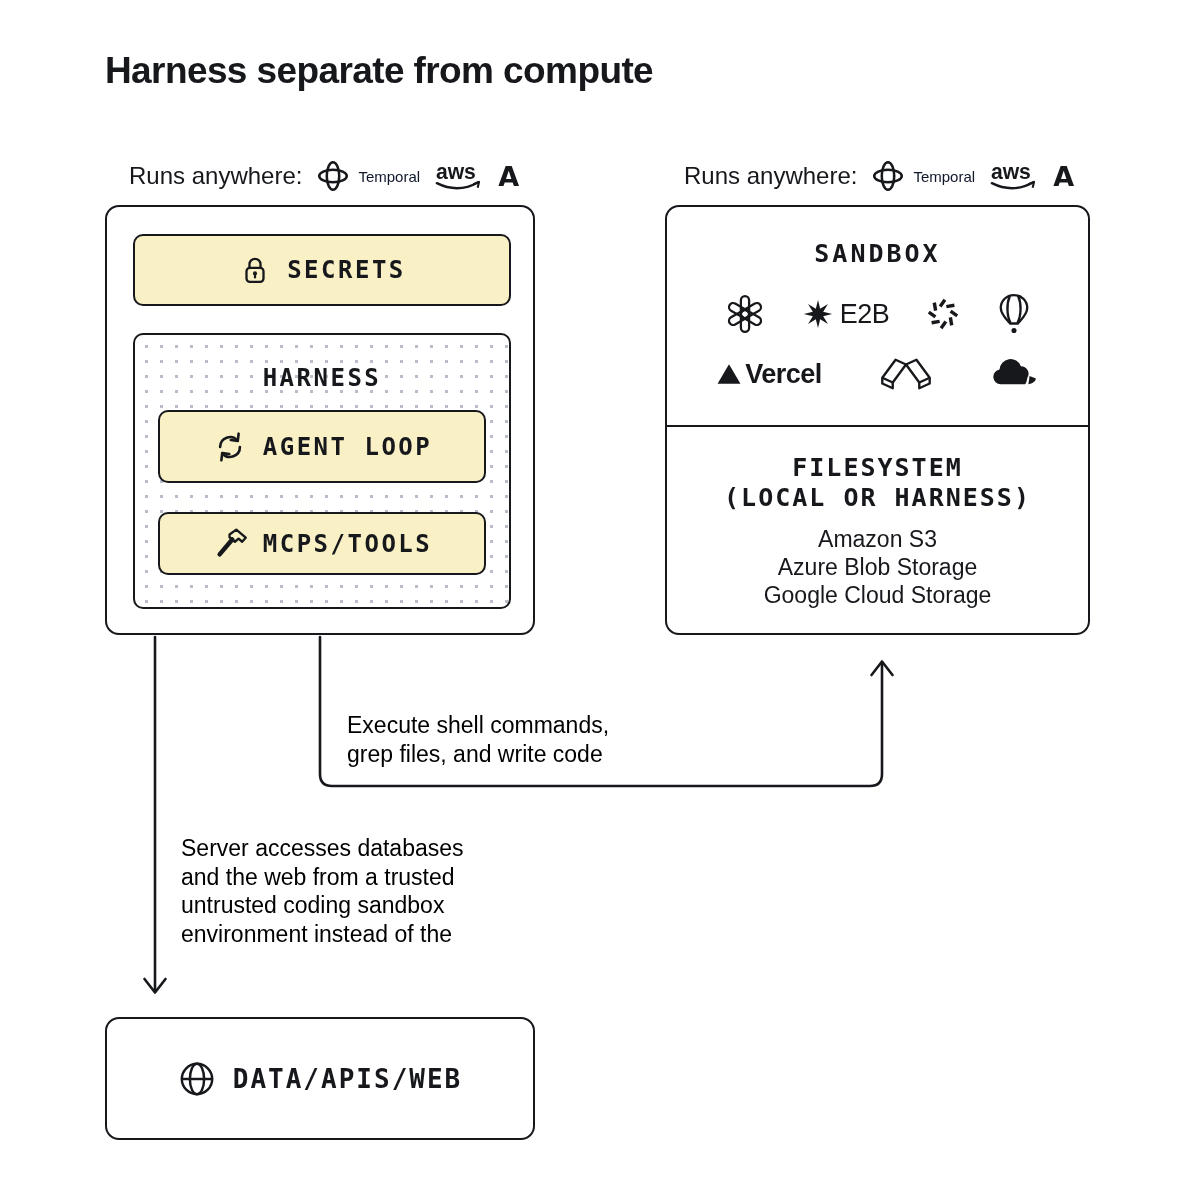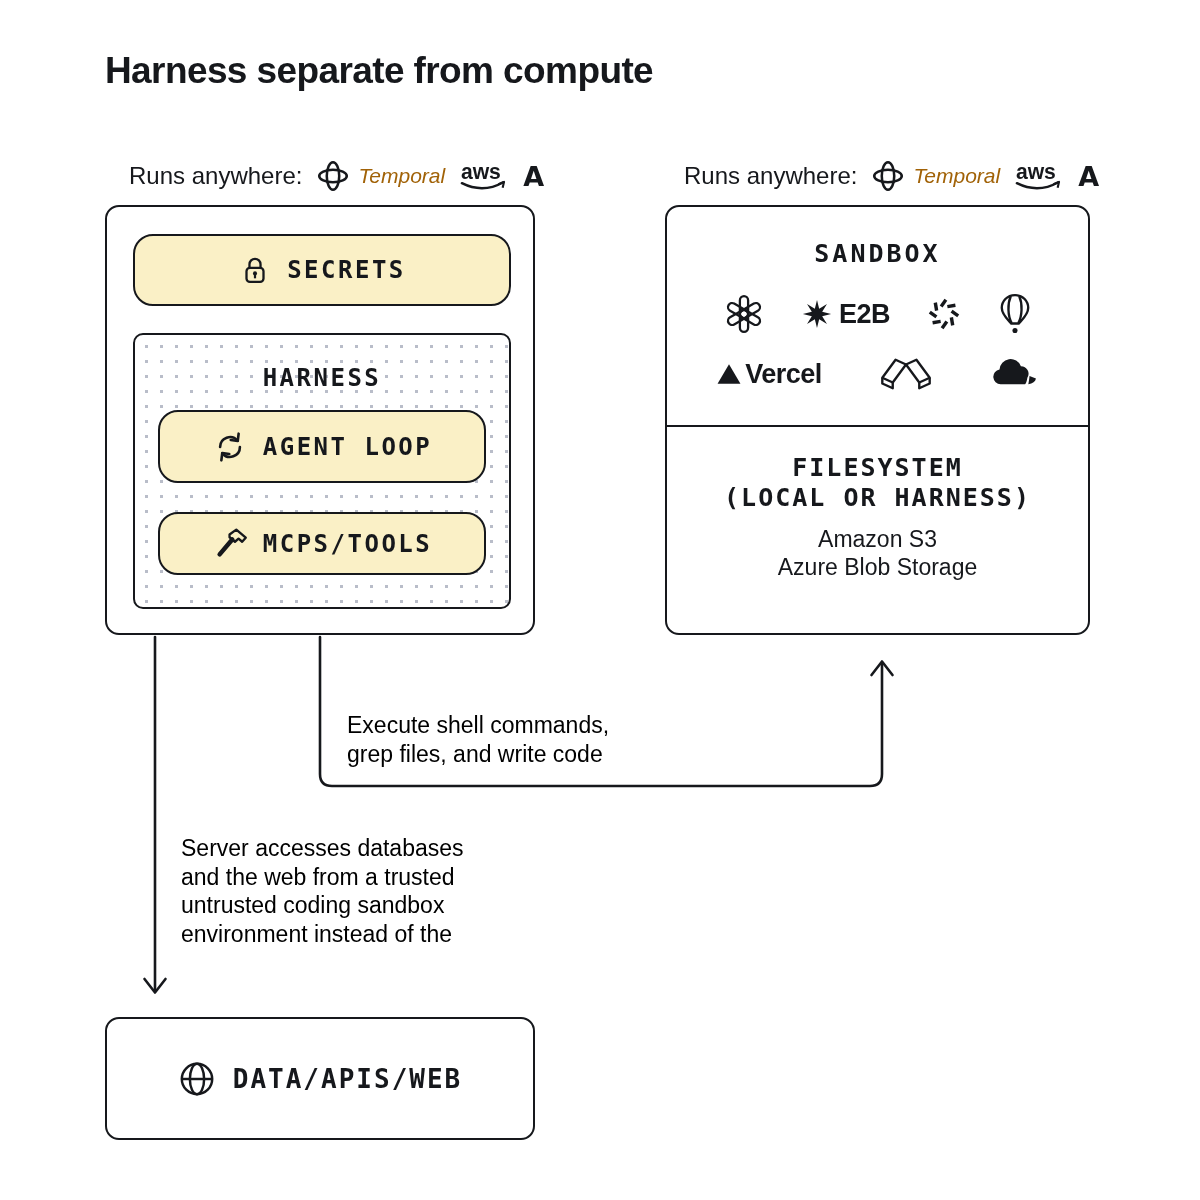--- a/index.html
+++ b/index.html
@@ -5,38 +5,38 @@
   html,body{margin:0;padding:0;background:#fff;}
   .canvas{position:relative;width:1200px;height:1200px;background:#ffffff;overflow:hidden;
           font-family:"Liberation Sans",sans-serif;color:#16181C;}
   .abs{position:absolute;}
 
   .page-title{left:105px;top:50px;font-size:37px;font-weight:800;letter-spacing:-0.6px;}
 
   .runs-row{display:flex;align-items:center;gap:14px;height:42px;margin-left:24px;}
   .runs-label{font-size:24px;color:#16181C;}
   .temporal-wrap{display:flex;align-items:center;gap:8px;}
-  .temporal-text{font-size:21px;color:#a16207;font-style:italic;}
+  .temporal-text{font-size:15px;color:#0f172a;}
   .anthropic-a{font-family:"DejaVu Sans",sans-serif;font-weight:900;font-size:27px;line-height:1;}
 
   .outer-box{border:2.5px solid #16181C;border-radius:14px;background:#fff;box-sizing:border-box;}
-  .chip{background:#FAF0C6;border:2.5px solid #16181C;border-radius:20px;box-sizing:border-box;
+  .chip{background:#FAF0C6;border:2.5px solid #16181C;border-radius:10px;box-sizing:border-box;
         display:flex;align-items:center;justify-content:center;gap:15px;}
   .mono-label{font-family:"DejaVu Sans Mono","Liberation Mono",monospace;font-weight:700;
               font-size:24px;letter-spacing:2.5px;color:#16181C;white-space:nowrap;}
 
   .harness-box{border:2.5px solid #16181C;border-radius:10px;box-sizing:border-box;background:#fff;
                background-image:radial-gradient(#B9BDC9 1.7px, transparent 1.8px);
                background-size:15px 15px;background-position:4px 4px;}
   .harness-title{text-align:center;}
 
   .divider{border-top:2.5px solid #16181C;}
   .logo-row{display:flex;align-items:center;justify-content:center;gap:36px;}
   .logo-item{display:flex;align-items:center;gap:6px;}
-  .e2b-text{font-size:27px;font-weight:700;letter-spacing:-0.5px;}
+  .e2b-text{font-size:27px;font-weight:400;letter-spacing:-0.5px;}
   .vercel-text{font-size:27px;font-weight:700;letter-spacing:-0.5px;}
 
   .fs-title{font-family:"DejaVu Sans Mono","Liberation Mono",monospace;font-weight:700;
             font-size:25px;letter-spacing:2px;line-height:30px;text-align:center;white-space:nowrap;}
   .fs-list{font-size:23px;line-height:28px;text-align:center;}
 
   .annotation{font-size:23px;line-height:28.5px;color:#000000;}
 
   svg{display:block;}
   .arrow-layer{left:0;top:0;pointer-events:none;}
@@ -194,20 +194,21 @@
     <div class="abs divider" style="left:0;top:218px;width:100%;"></div>
 
     <div class="abs" style="left:0;top:218px;width:100%;height:212px;">
       <div class="abs fs-title" style="left:0;width:100%;top:28px;">
         <div>FILESYSTEM</div>
         <div>(LOCAL OR HARNESS)</div>
       </div>
       <div class="abs fs-list" style="left:0;width:100%;top:100px;">
         <div>Amazon S3</div>
         <div>Azure Blob Storage</div>
+        <div>Google Cloud Storage</div>
       </div>
     </div>
   </div>
 
   <svg class="abs arrow-layer" width="1200" height="1200" viewBox="0 0 1200 1200">
     <g fill="none" stroke="#16181C" stroke-width="2.6" stroke-linecap="round" stroke-linejoin="round">
 
       <g>
         <line x1="155" y1="637" x2="155" y2="991"></line>
         <polyline points="144.5,979 155,992.5 165.5,979"></polyline>

